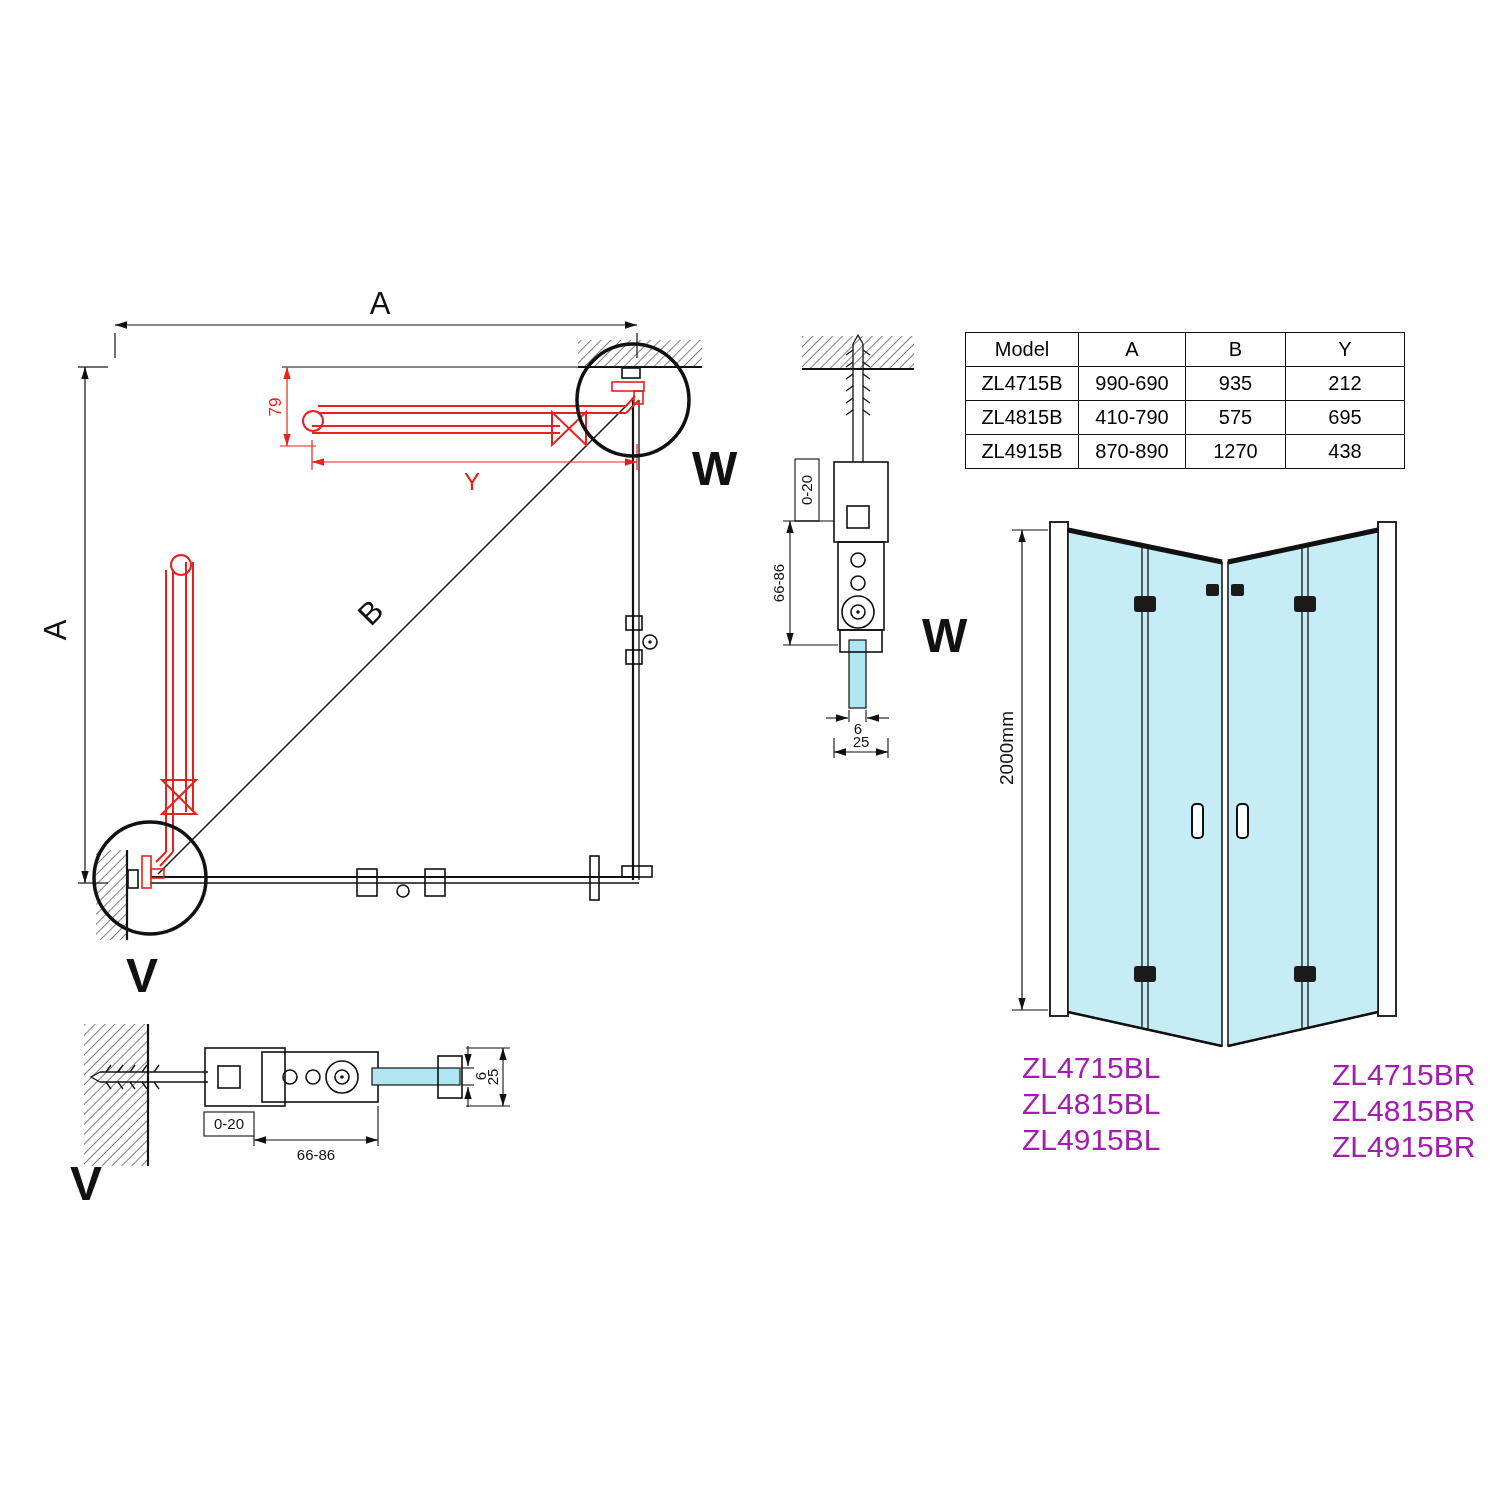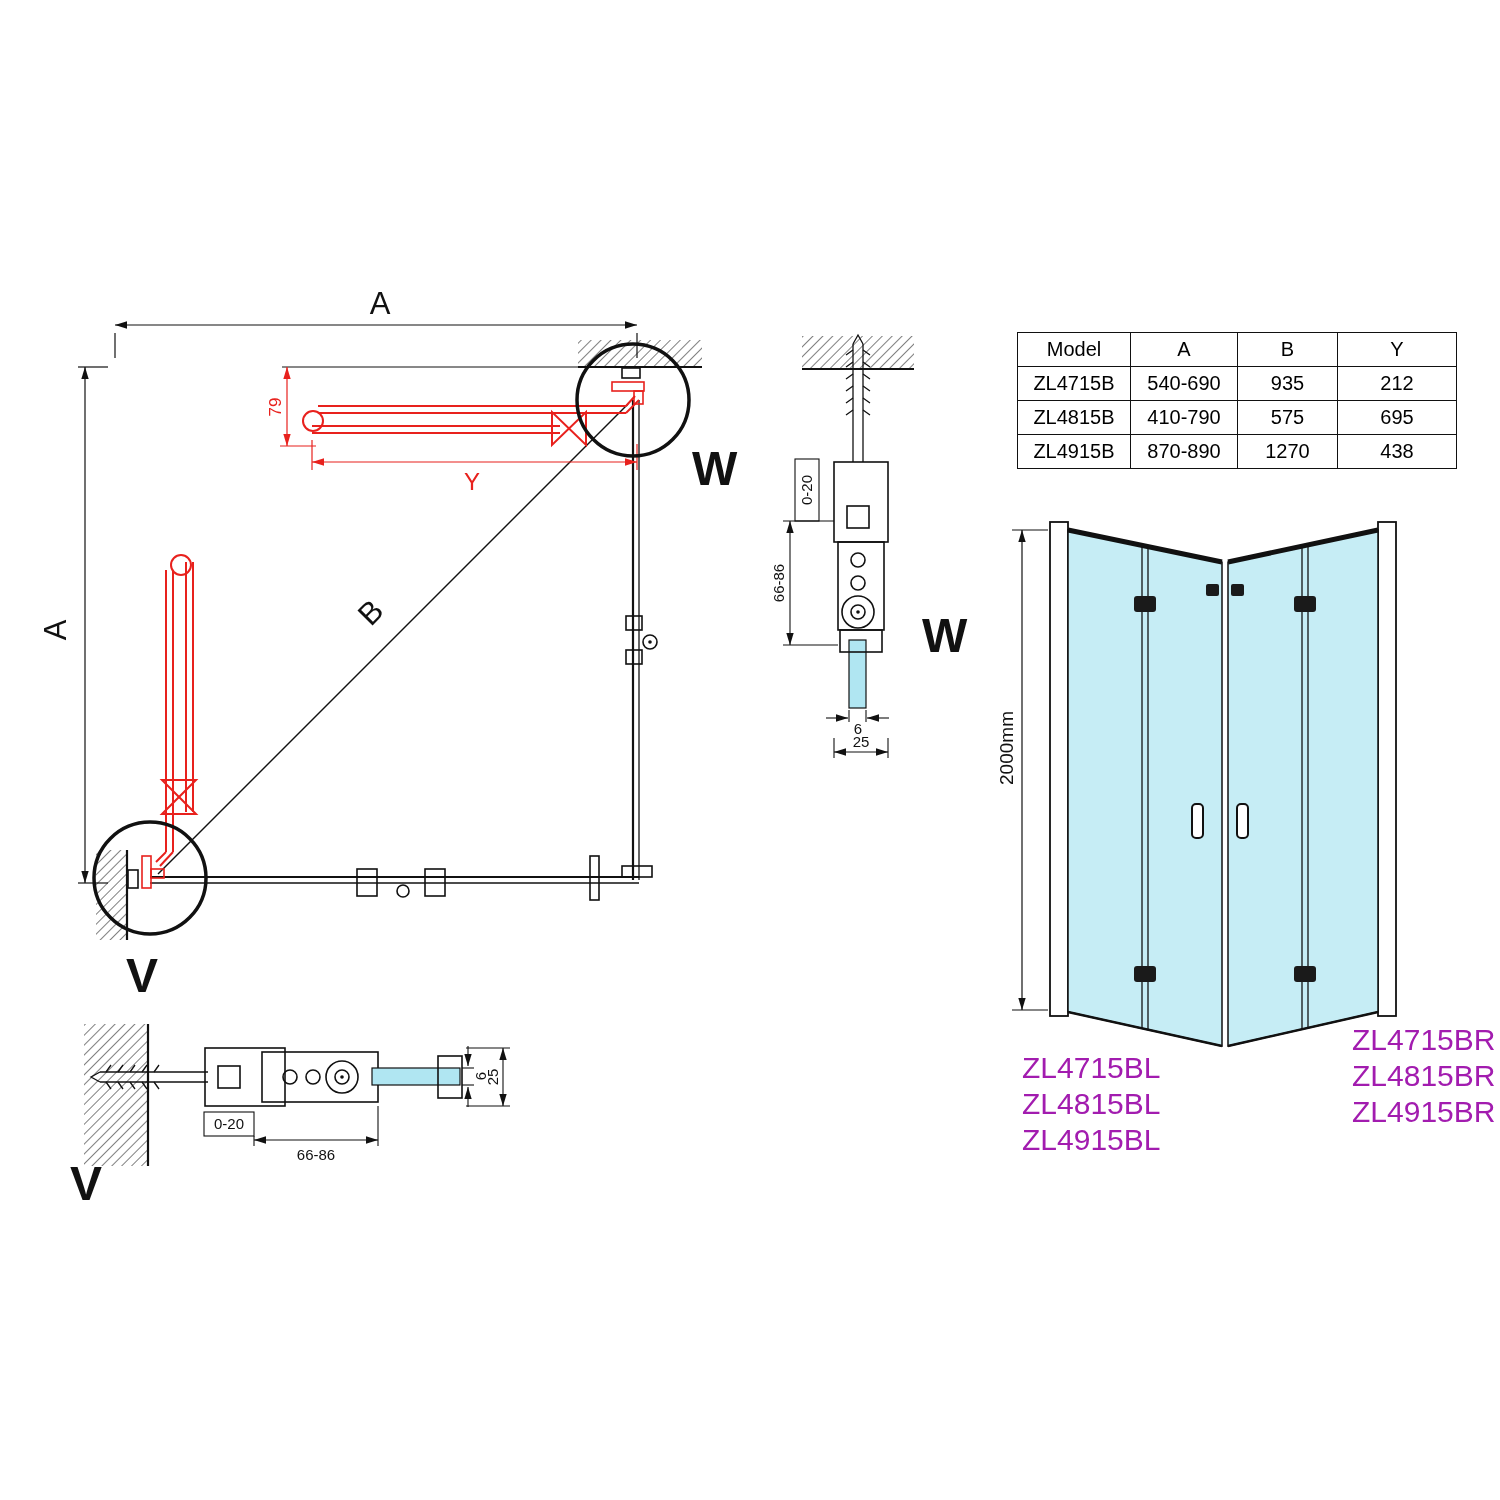--- a/index.html
+++ b/index.html
@@ -14,29 +14,29 @@
   .canvas svg{position:absolute;left:0;top:0;}
   svg text{font-family:"Liberation Sans",sans-serif;fill:#111;stroke:none;}
   .t48{font-size:48px;font-weight:700;}
   .t30{font-size:31px;}
   .t24{font-size:24px;}
   .t19{font-size:19px;}
   .t17{font-size:17px;}
   .t15{font-size:15px;}
   .red{fill:var(--red);}
   
-  .dim-table{position:absolute;left:1017px;top:332px;border-collapse:collapse;table-layout:fixed;
+  .dim-table{position:absolute;left:965px;top:332px;border-collapse:collapse;table-layout:fixed;
              font-size:20px;color:#000;}
   .dim-table th,.dim-table td{border:1.6px solid #111;font-weight:400;text-align:center;
              padding:0;height:33px;background:#fff;}
   .col-model{width:112px;} .col-a{width:106px;} .col-b{width:99px;} .col-y{width:118px;}
   
   .variants{position:absolute;font-size:30px;line-height:36px;color:#a21caf;white-space:nowrap;}
   .variants-left{left:1022px;top:1050px;}
-  .variants-right{left:1332px;top:1022px;margin-left:20px;}
+  .variants-right{left:1332px;top:1057px;}
 </style>
 </head>
 <body>
 
 <div class="canvas">
 
 <svg width="1500" height="1500" viewBox="0 0 1500 1500">
   <defs>
     <marker id="arrB" markerWidth="13" markerHeight="9" refX="12.5" refY="4.5" orient="auto-start-reverse" markerUnits="userSpaceOnUse">
       <path d="M12.5,4.5 L0.5,0.8 L0.5,8.2 Z" fill="#111"></path>
@@ -306,21 +306,21 @@
 <table class="dim-table">
   <tbody>
         <tr>
     <th class="col-model">Model</th>
     <th class="col-a">A</th>
     <th class="col-b">B</th>
     <th class="col-y">Y</th>
   </tr>
   <tr>
     <td>ZL4715B</td>
-    <td>540-690</td>
+    <td>990-690</td>
     <td>935</td>
     <td>212</td>
   </tr>
   <tr>
     <td>ZL4815B</td>
     <td>410-790</td>
     <td>575</td>
     <td>695</td>
   </tr>
   <tr>

